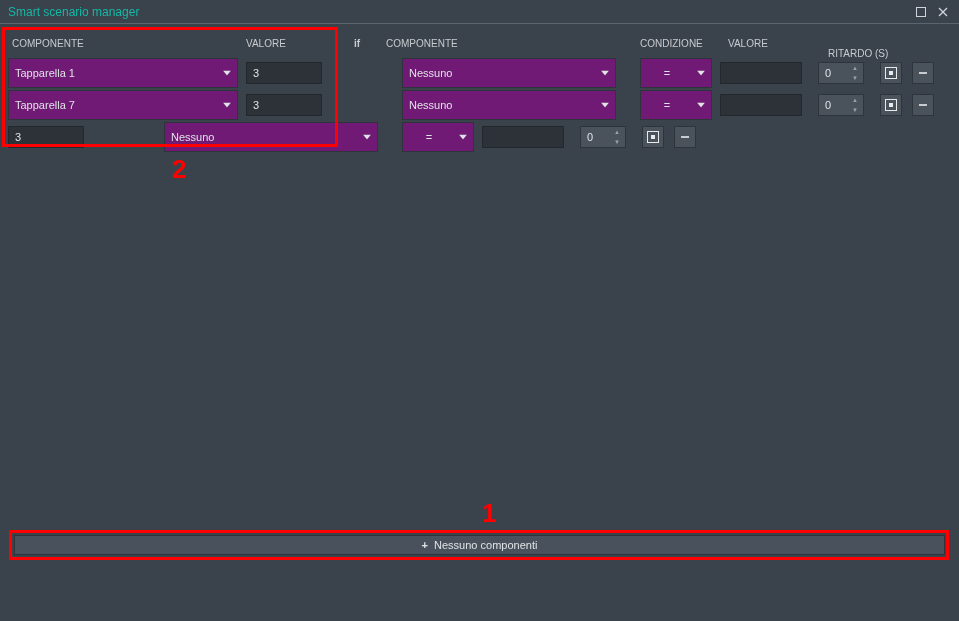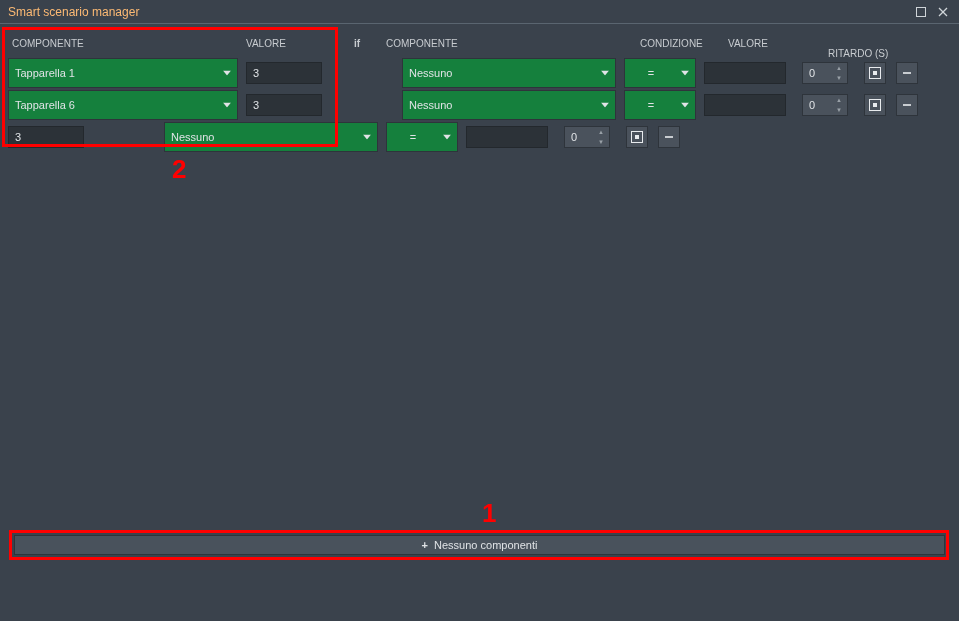--- a/index.html
+++ b/index.html
@@ -14,21 +14,21 @@
     position: relative;
   }
   .titlebar {
     height: 24px;
     display: flex;
     align-items: center;
     padding: 0 8px;
     border-bottom: 1px solid #5a6570;
     background: #3a424c;
   }
-  .titlebar .title { flex: 1; color: #fdba74; font-size: 12px; }
+  .titlebar .title { flex: 1; color: #14b8a6; font-size: 12px; }
   .titlebar .win-btn {
     width: 16px; height: 16px; margin-left: 6px;
     display: flex; align-items: center; justify-content: center;
     color: #cfd4d8; cursor: pointer;
   }
   .content {
     position: absolute;
     top: 24px; left: 0; right: 0; bottom: 0;
     padding: 8px 8px 0 8px;
   }
@@ -50,38 +50,38 @@
   .col-r-actions { flex: 1; }
 
   .row {
     display: flex;
     align-items: center;
     height: 26px;
     margin-top: 6px;
   }
 
   .select {
-    background: #15803d;
+    background: #701a75;
     border: 1px solid #2e343b;
     height: 30px;
     display: flex;
     align-items: center;
     padding: 0 6px;
     color: #e0e3e6;
     position: relative;
     cursor: pointer;
   }
   .select .caret {
     position: absolute;
     right: 6px;
     top: 50%;
     transform: translateY(-50%);
   }
   .select.left-comp   { width: 230px; margin-right: 8px; }
-  .select.right-comp  { width: 214px; margin-right: 8px; }
+  .select.right-comp  { width: 214px; margin-right: 24px; }
   .select.cond        { width: 72px; justify-content: center; padding: 0 18px 0 0; margin-right: 8px; }
   .select.cond .caret { right: 6px; }
 
   .input-text {
     background: #2c3238;
     border: 1px solid #23282d;
     height: 22px;
     padding: 0 6px;
     color: #e0e3e6;
     font-size: 11px;
@@ -233,21 +233,21 @@
     </div>
     <div class="icon-btn">
       <svg width="10" height="10" viewBox="0 0 10 10">
           <line x1="1" y1="5" x2="9" y2="5" stroke="#e8ebee" stroke-width="1.6"></line>
         </svg>
     </div>
   </div>
 
   <div class="row">
     <div class="select left-comp">
-      <span>Tapparella 6</span>
+      <span>Tapparella 7</span>
       <span class="caret">
           <svg width="8" height="5" viewBox="0 0 8 5">
             <polygon points="0,0 8,0 4,5" fill="#e0e3e6"></polygon>
           </svg>
         </span>
     </div>
     <input class="input-text left-val" value="3" style="">
     <div class="gap-if"></div>
     <div class="select right-comp">
       <span>Nessuno</span>

